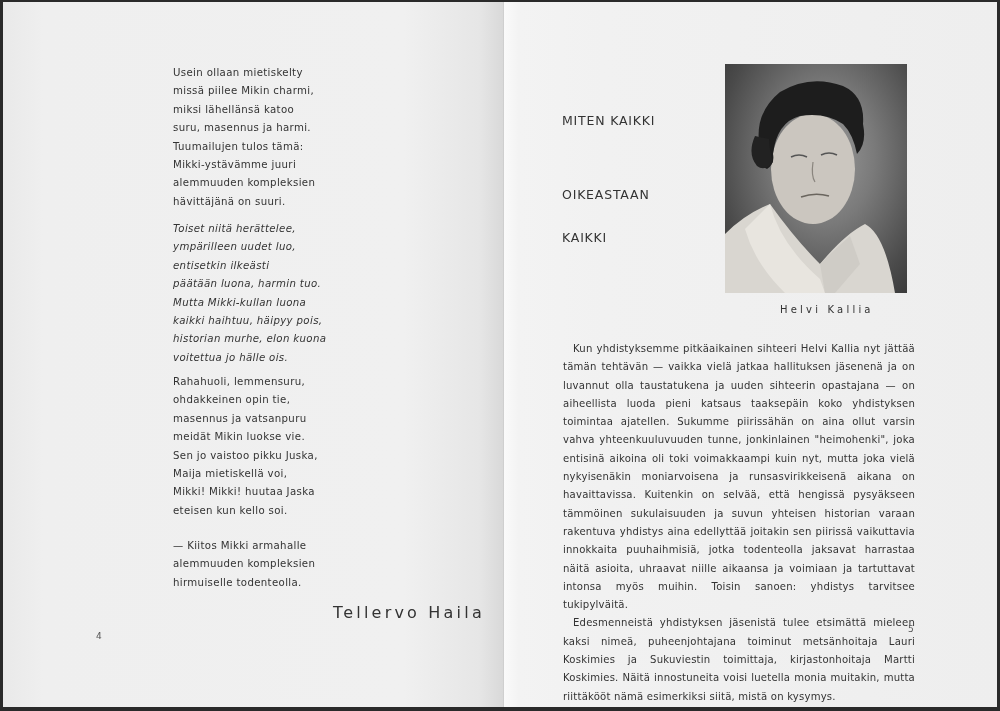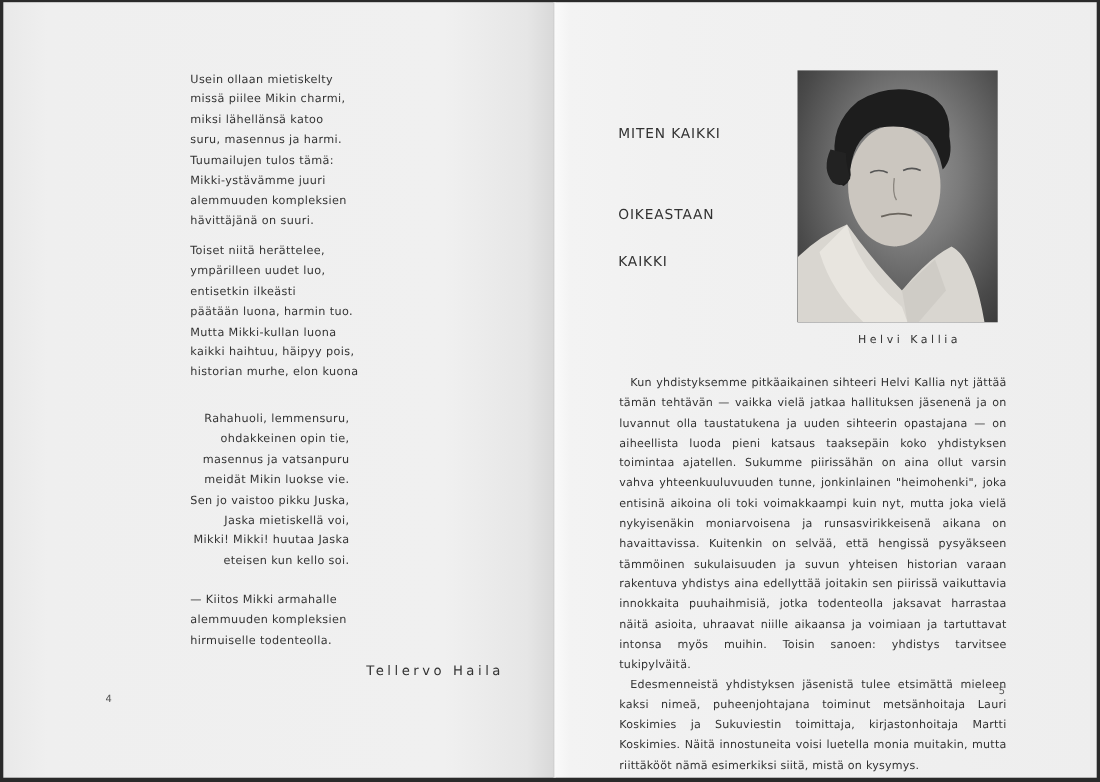--- a/index.html
+++ b/index.html
@@ -30,21 +30,21 @@
       background: #cfcfcf;
     }
     .stanza {
       position: absolute; left: 173px;
       font-size: 10.2px; line-height: 18.4px; letter-spacing: 0.35px;
       color: #333;
     }
     .stanza .line { display: block; white-space: nowrap; }
     .signature {
       position: absolute; left: 333px; top: 603px;
-      font-size: 12px; letter-spacing: 3.2px; color: #333;
+      font-size: 16px; letter-spacing: 3.2px; color: #333;
       white-space: nowrap;
     }
     .page-num {
       position: absolute; font-size: 9px; color: #555;
     }
     .title-line {
       position: absolute; left: 562px;
       font-size: 12.5px; letter-spacing: 0.8px; color: #333;
       white-space: nowrap;
     }
@@ -75,37 +75,38 @@
     <span class="line">Usein ollaan mietiskelty</span>
     <span class="line">missä piilee Mikin charmi,</span>
     <span class="line">miksi lähellänsä katoo</span>
     <span class="line">suru, masennus ja harmi.</span>
     <span class="line">Tuumailujen tulos tämä:</span>
     <span class="line">Mikki-ystävämme juuri</span>
     <span class="line">alemmuuden kompleksien</span>
     <span class="line">hävittäjänä on suuri.</span>
   </div>
 
-  <div class="stanza" style="top:220px;">
+  <div class="stanza" style="top:220px;font-style:italic;">
     <span class="line">Toiset niitä herättelee,</span>
     <span class="line">ympärilleen uudet luo,</span>
     <span class="line">entisetkin ilkeästi</span>
     <span class="line">päätään luona, harmin tuo.</span>
     <span class="line">Mutta Mikki-kullan luona</span>
     <span class="line">kaikki haihtuu, häipyy pois,</span>
     <span class="line">historian murhe, elon kuona</span>
+    <span class="line">voitettua jo hälle ois.</span>
   </div>
 
-  <div class="stanza" style="top:373px;text-align:right;">
+  <div class="stanza" style="top:373px;">
     <span class="line">Rahahuoli, lemmensuru,</span>
     <span class="line">ohdakkeinen opin tie,</span>
     <span class="line">masennus ja vatsanpuru</span>
     <span class="line">meidät Mikin luokse vie.</span>
     <span class="line">Sen jo vaistoo pikku Juska,</span>
-    <span class="line">Jaska mietiskellä voi,</span>
+    <span class="line">Maija mietiskellä voi,</span>
     <span class="line">Mikki! Mikki! huutaa Jaska</span>
     <span class="line">eteisen kun kello soi.</span>
   </div>
 
   <div class="stanza" style="top:522px;margin-top:15px;">
     <span class="line">— Kiitos Mikki armahalle</span>
     <span class="line">alemmuuden kompleksien</span>
     <span class="line">hirmuiselle todenteolla.</span>
   </div>
 

